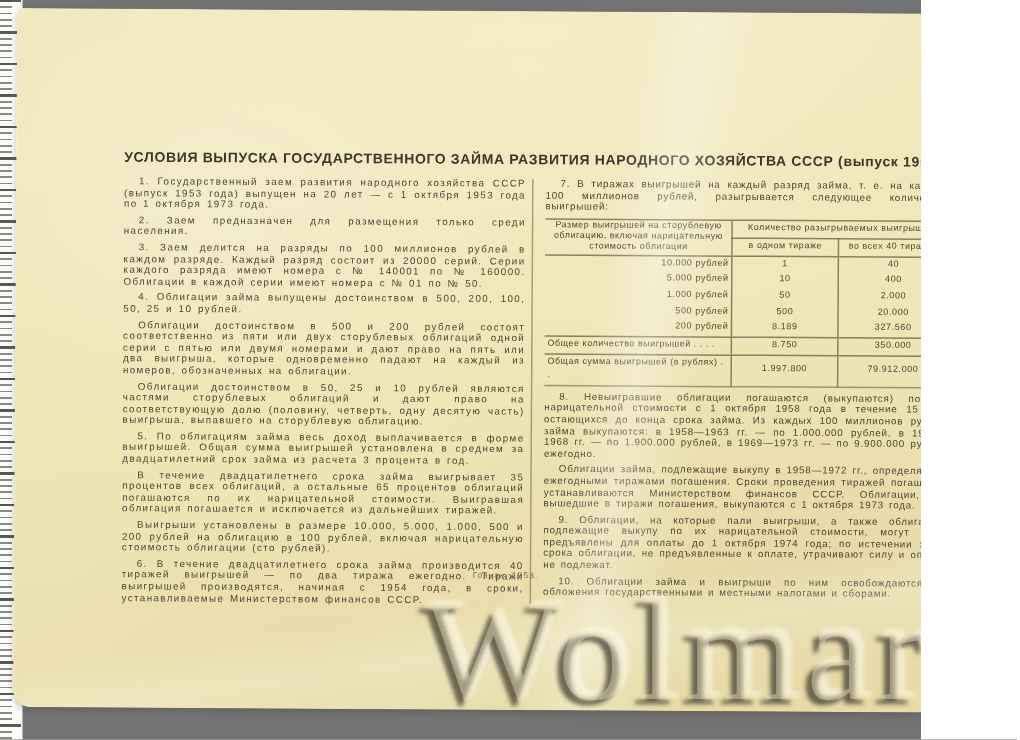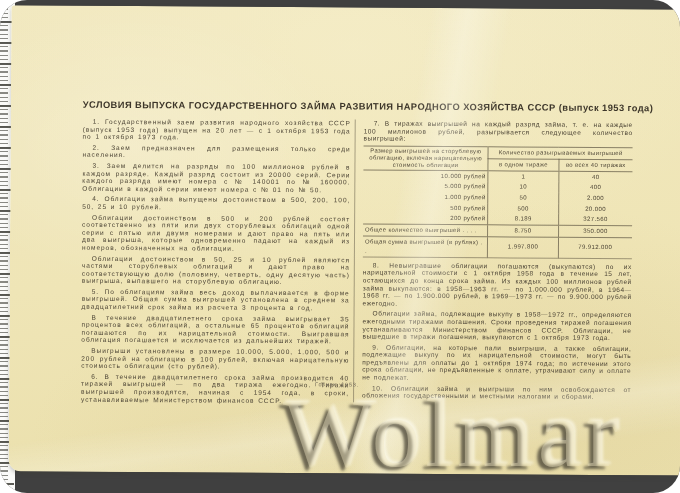--- a/index.html
+++ b/index.html
@@ -1,22 +1,21 @@
 <!DOCTYPE html>
 <html><head>
 <meta charset="utf-8">
 <style>
   html,body{margin:0;padding:0;}
   .stage{
     position:relative;
-    width:680px;height:493px;
-    background:#404040;
+    width:614px;height:493px;
+    background:#737373;
     overflow:hidden;
     font-family:"Liberation Sans",sans-serif;
-    border-radius:27px;
   }
   
   .ruler{
     position:absolute;left:0;top:0;width:15px;height:493px;
     background:#fbfbf9;z-index:1;
   }
   .ruler::before{ 
     content:"";position:absolute;left:0;top:0;width:8px;height:100%;
     background:repeating-linear-gradient(180deg,
       rgba(118,118,112,0.85) 0 1.2px, transparent 1.2px 4.2px);

